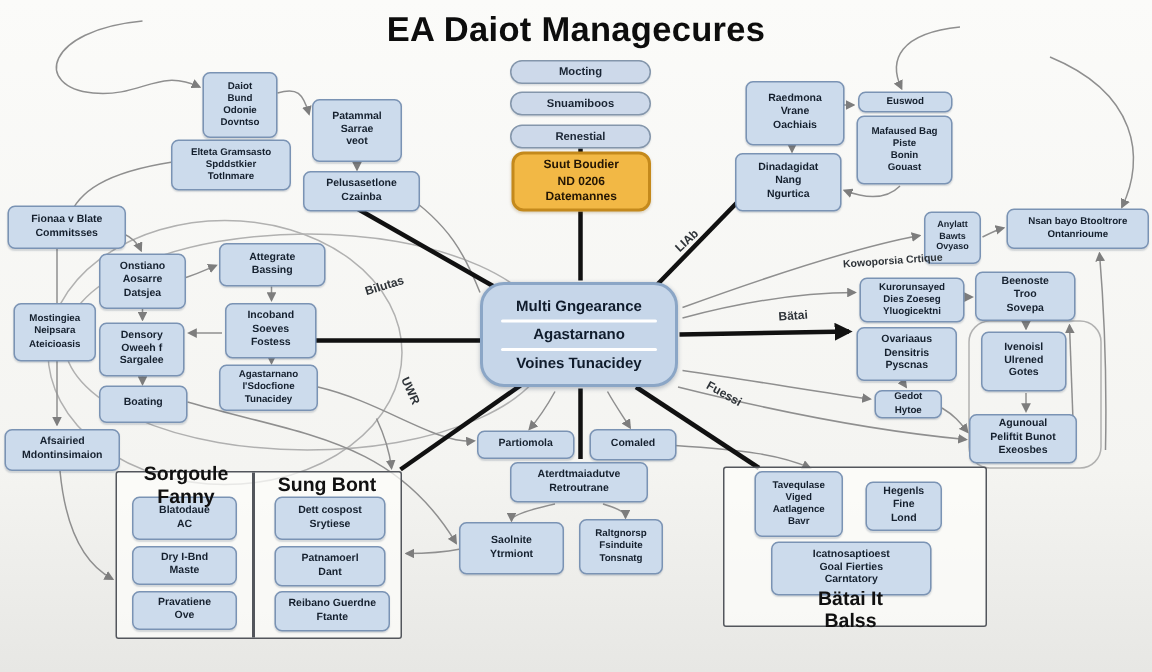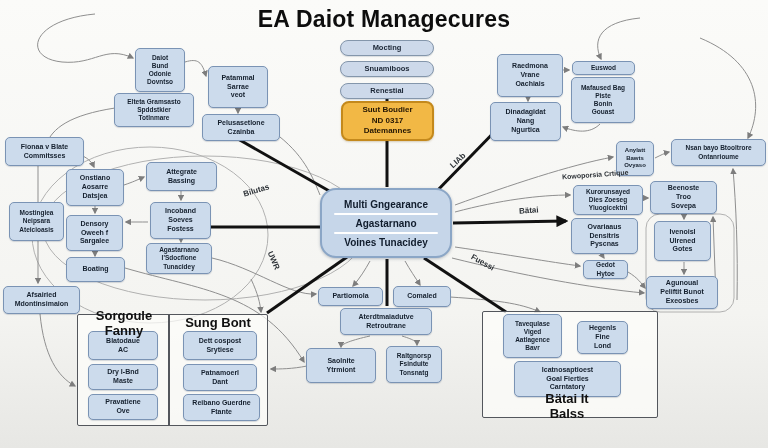--- a/index.html
+++ b/index.html
@@ -191,21 +191,21 @@
         <div>Snuamiboos</div>
       </div>
       <div class="node pill" style="left: 340px; top: 40px; width: 94px; height: 16px;">
         <div>Mocting</div>
       </div>
       <div class="node pill" style="left: 340px; top: 83px; width: 94px; height: 16px;">
         <div>Renestial</div>
       </div>
       <div class="node orange" style="left: 341px; top: 101px; width: 93px; height: 40px;">
         <div>Suut Boudier</div>
-        <div>ND 0317</div>
+        <div>ND 0206</div>
         <div>Datemannes</div>
       </div>
       <div class="node central" style="left: 320px; top: 188px; width: 132px; height: 70px; text-align: right;">
         <div>Multi Gngearance</div>
         <div class="sep"></div>
         <div>Agastarnano</div>
         <div class="sep"></div>
         <div>Voines Tunacidey</div>
       </div>
       <div class="node box" style="left: 497px; top: 54px; width: 66px; height: 43px;">

